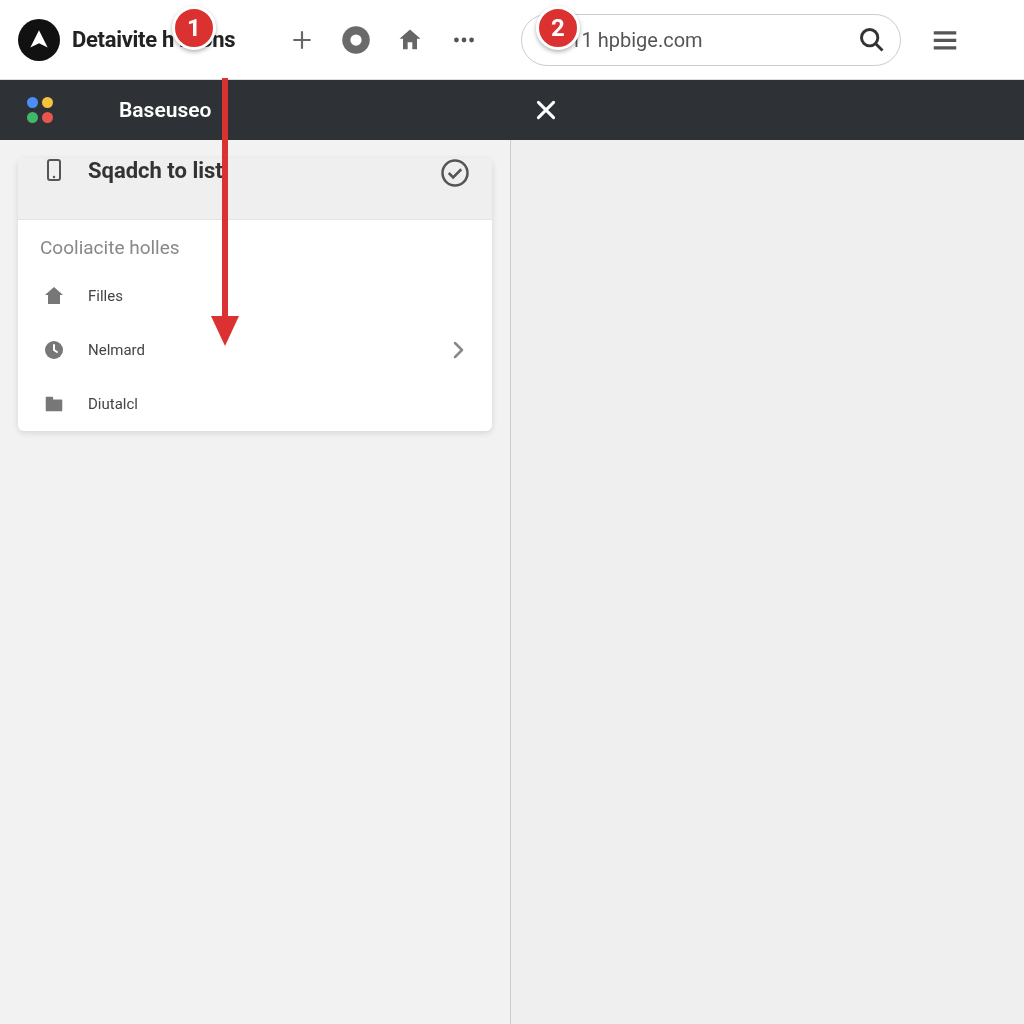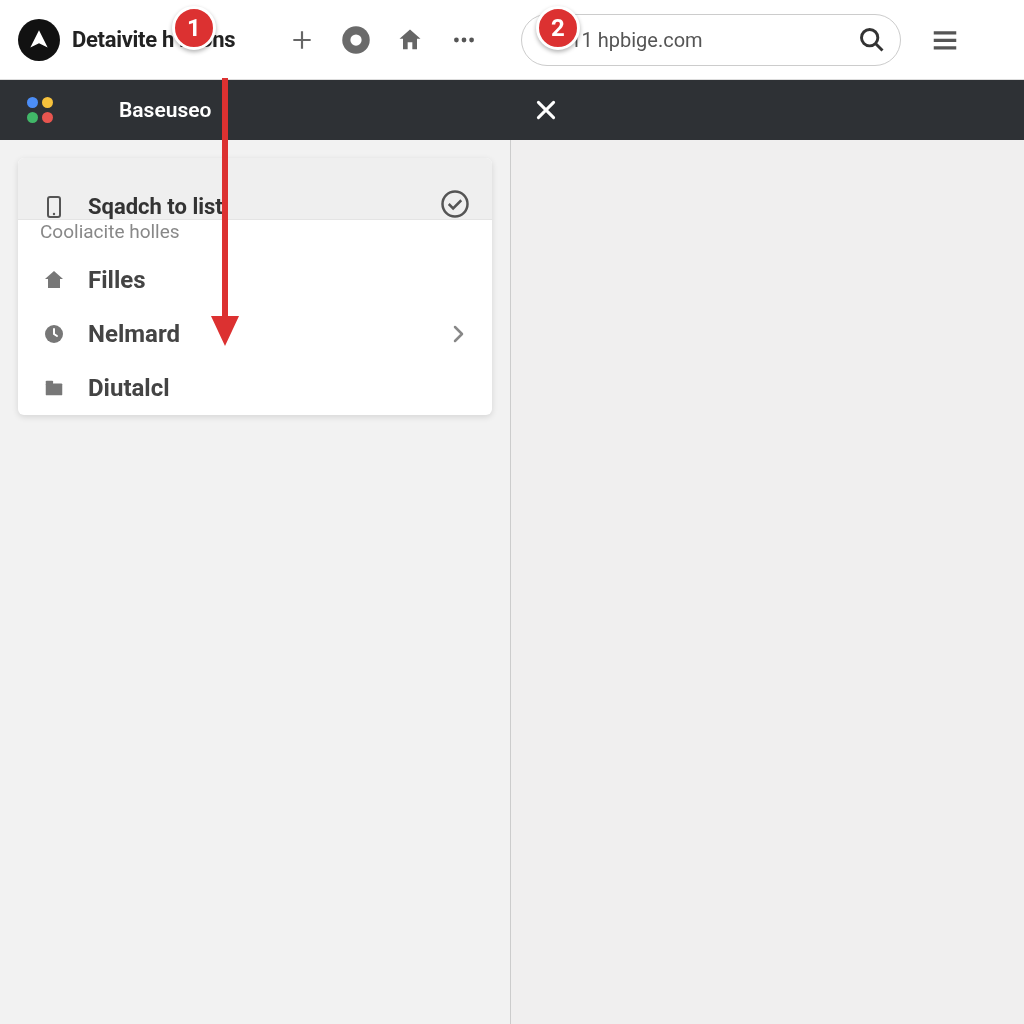--- a/index.html
+++ b/index.html
@@ -36,30 +36,30 @@
   .dark-right { flex: 1; display: flex; align-items: center; padding-left: 20px; }
   .close-x { width: 32px; height: 32px; display: flex; align-items: center; justify-content: center; cursor: pointer; }
 
   
   .main { position: absolute; top: 140px; left: 0; right: 0; bottom: 0; display: flex; background: #f2f2f2; }
   .left-panel { width: 510px; padding: 18px; }
   .right-panel { flex: 1; border-left: 1px solid #ccc; background: #f0efef; }
 
   
   .card { background: #fff; border-radius: 6px; box-shadow: 0 2px 6px rgba(0,0,0,0.12); overflow: hidden; }
-  .card-header { height: 62px; background: #efefef; border-bottom: 1px solid #e4e4e4; display: flex; align-items: flex-end; padding: 0 22px; }
+  .card-header { height: 62px; background: #efefef; border-bottom: 1px solid #e4e4e4; display: flex; align-items: flex-start; padding: 0 22px; }
   .card-header .ic { width: 28px; display:flex; justify-content:center; margin-right: 20px; }
   .card-header .title { font-size: 22px; font-weight: 700; color: #333; flex: 1; }
   .card-header .check { width: 30px; height: 30px; }
 
-  .section-label { padding: 0 22px 10px 22px; font-size: 19px; color: #888; }
+  .section-label { padding: 16px 22px 10px 22px; font-size: 19px; color: #888; }
 
   .menu-item { height: 54px; display: flex; align-items: center; padding: 0 22px; cursor: pointer; }
   .menu-item .ic { width: 28px; display:flex; justify-content:center; margin-right: 20px; color: #777; }
-  .menu-item .label { font-size: 24px; font-weight: 700; color: #444; flex: 1; }
+  .menu-item .label { font-size: 15px; font-weight: 400; color: #444; flex: 1; }
   .menu-item .chev { width: 24px; height: 24px; }
 
   
   .badge { position: absolute; width: 44px; height: 44px; border-radius: 50%; background: #dc3131; border: 3px solid #fff; box-shadow: 0 2px 4px rgba(0,0,0,0.3); display: flex; align-items: center; justify-content: center; color: #fff; font-size: 24px; font-weight: 700; z-index: 50; }
   .badge-1 { top: 6px; left: 172px; }
   .badge-2 { top: 6px; left: 536px; }
 
   
   .arrow-svg { position: absolute; top: 78px; left: 205px; z-index: 40; pointer-events: none; }
 

